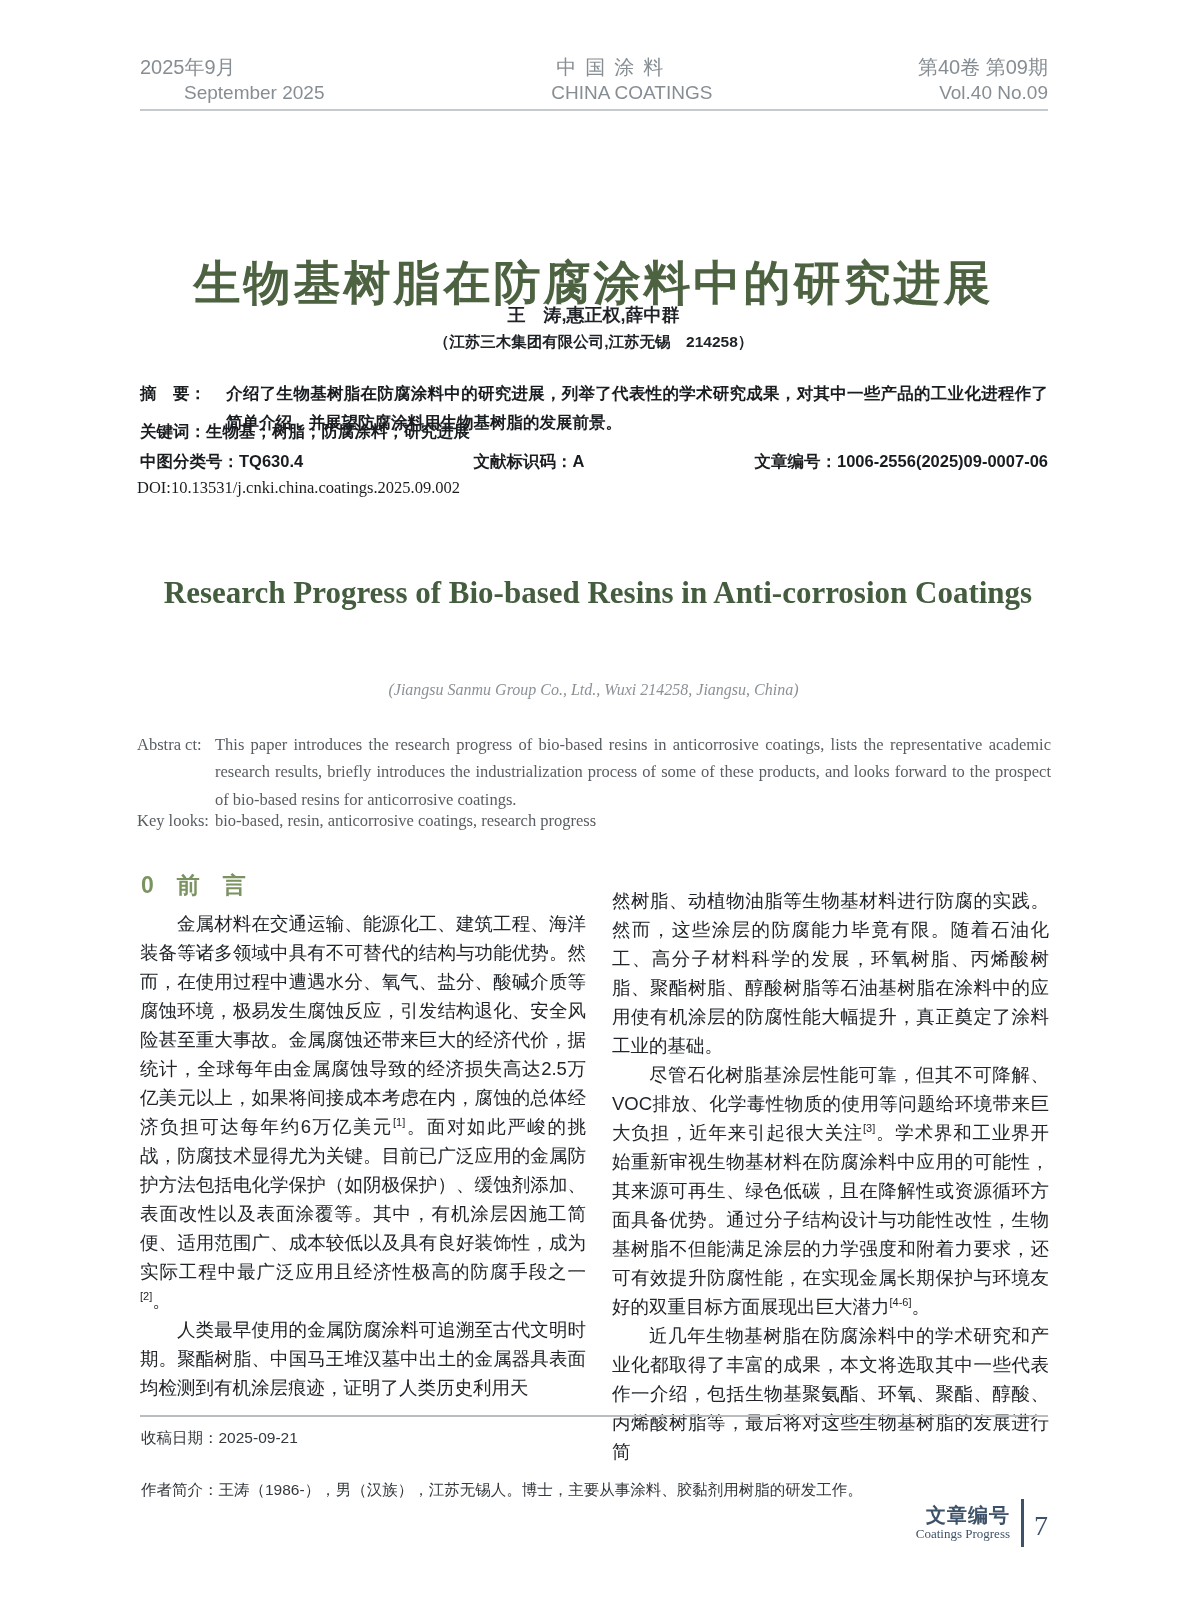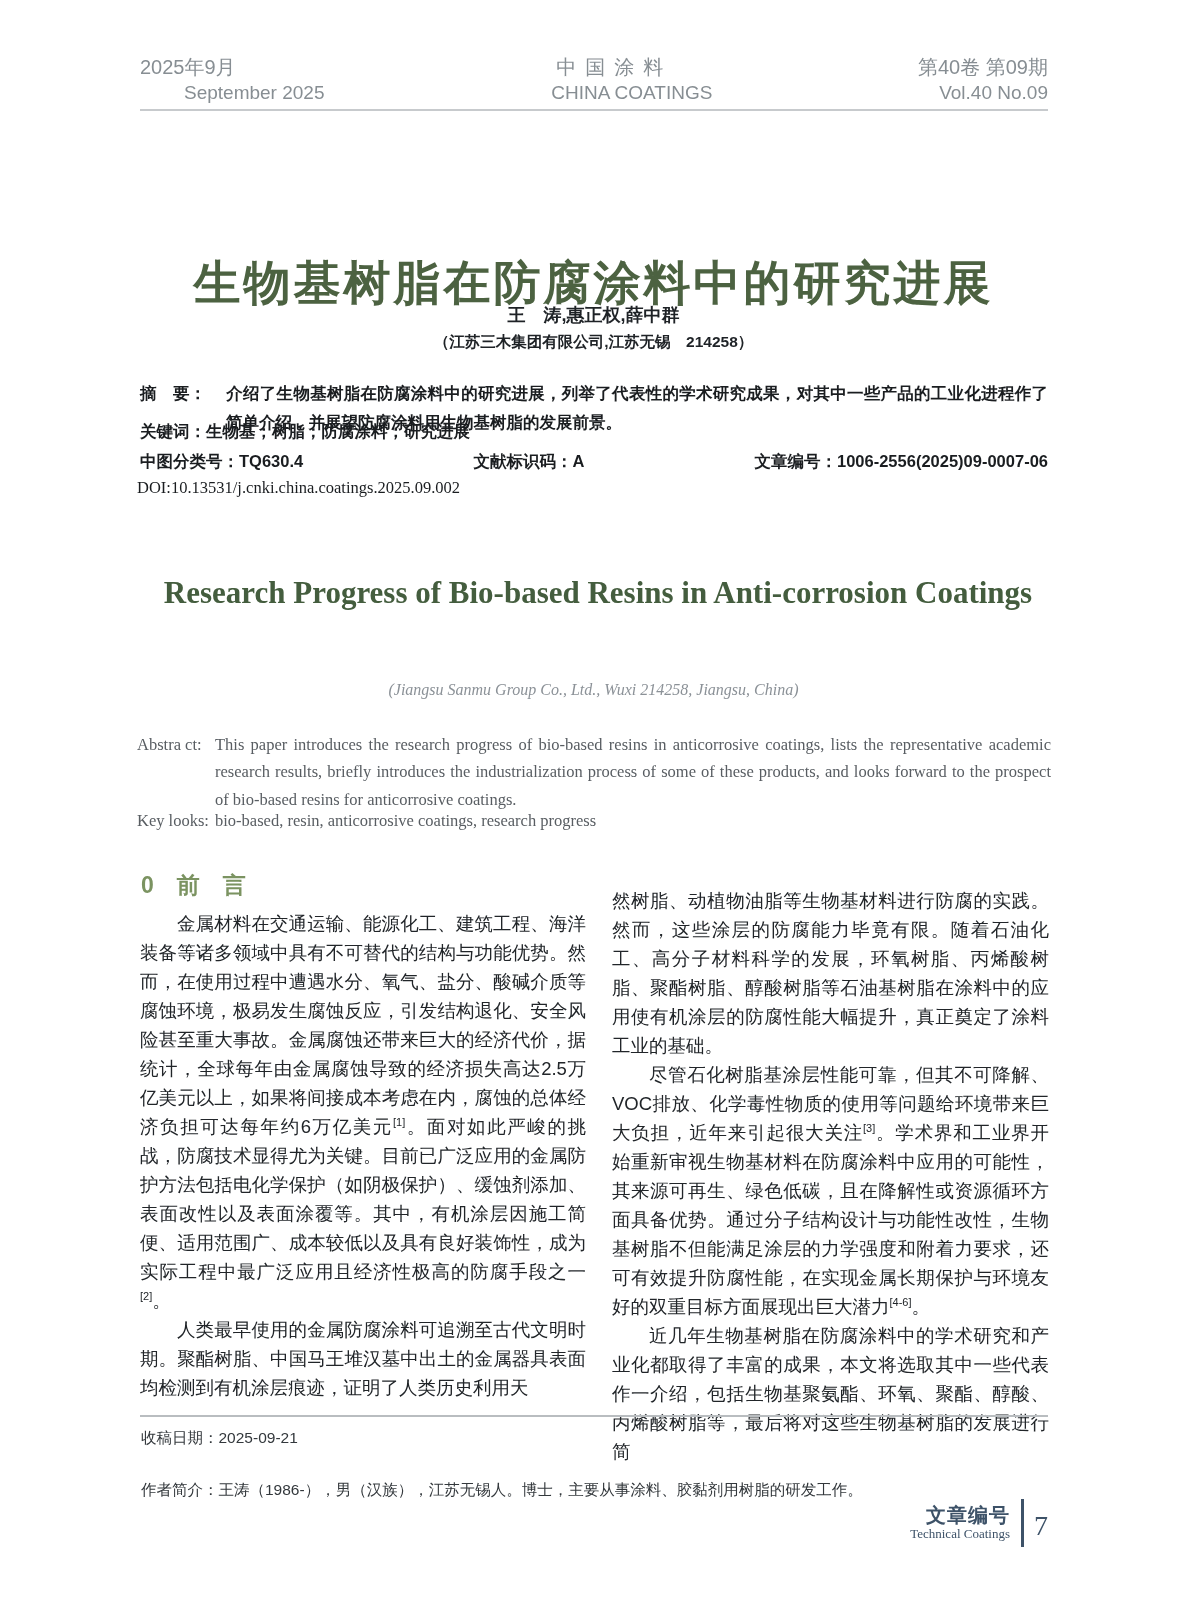--- a/index.html
+++ b/index.html
@@ -181,19 +181,19 @@
     <p class="ind">近几年生物基树脂在防腐涂料中的学术研究和产业化都取得了丰富的成果，本文将选取其中一些代表作一介绍，包括生物基聚氨酯、环氧、聚酯、醇酸、丙烯酸树脂等，最后将对这些生物基树脂的发展进行简</p>
   </div>
 
   <div class="footnote-rule"></div>
   <div class="received">收稿日期：2025-09-21</div>
   <div class="author-bio">作者简介：王涛（1986-），男（汉族），江苏无锡人。博士，主要从事涂料、胶黏剂用树脂的研发工作。</div>
 
   <div class="page-marker">
     <div class="pm-labels">
       <div class="pm-cn">文章编号</div>
-      <div class="pm-en">Technical Coatings</div>
+      <div class="pm-en">Coatings Progress</div>
     </div>
     <div class="pm-bar"></div>
     <div class="pm-num">7</div>
   </div>
 
 </div>
 
 </body></html>

